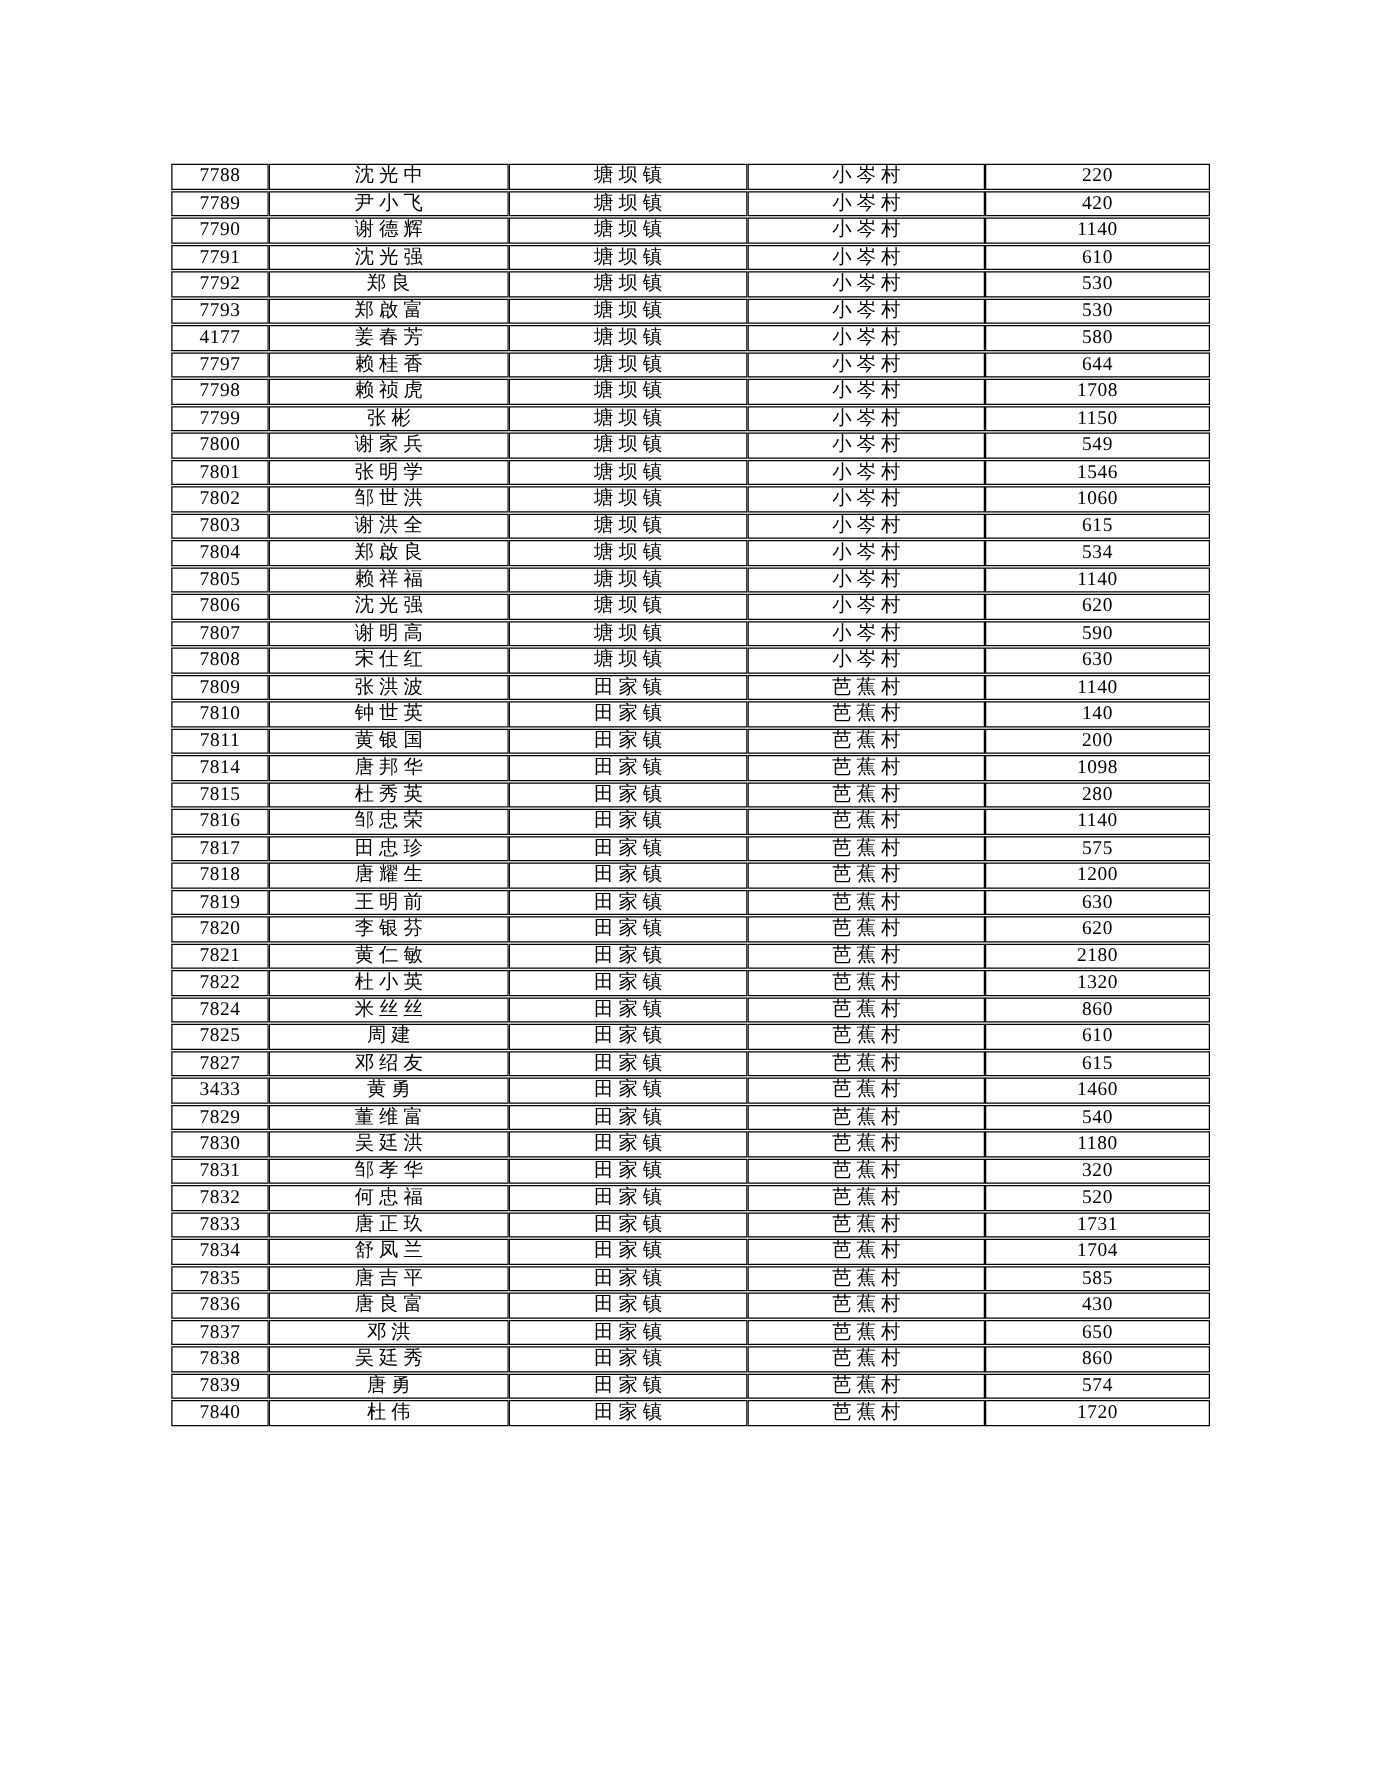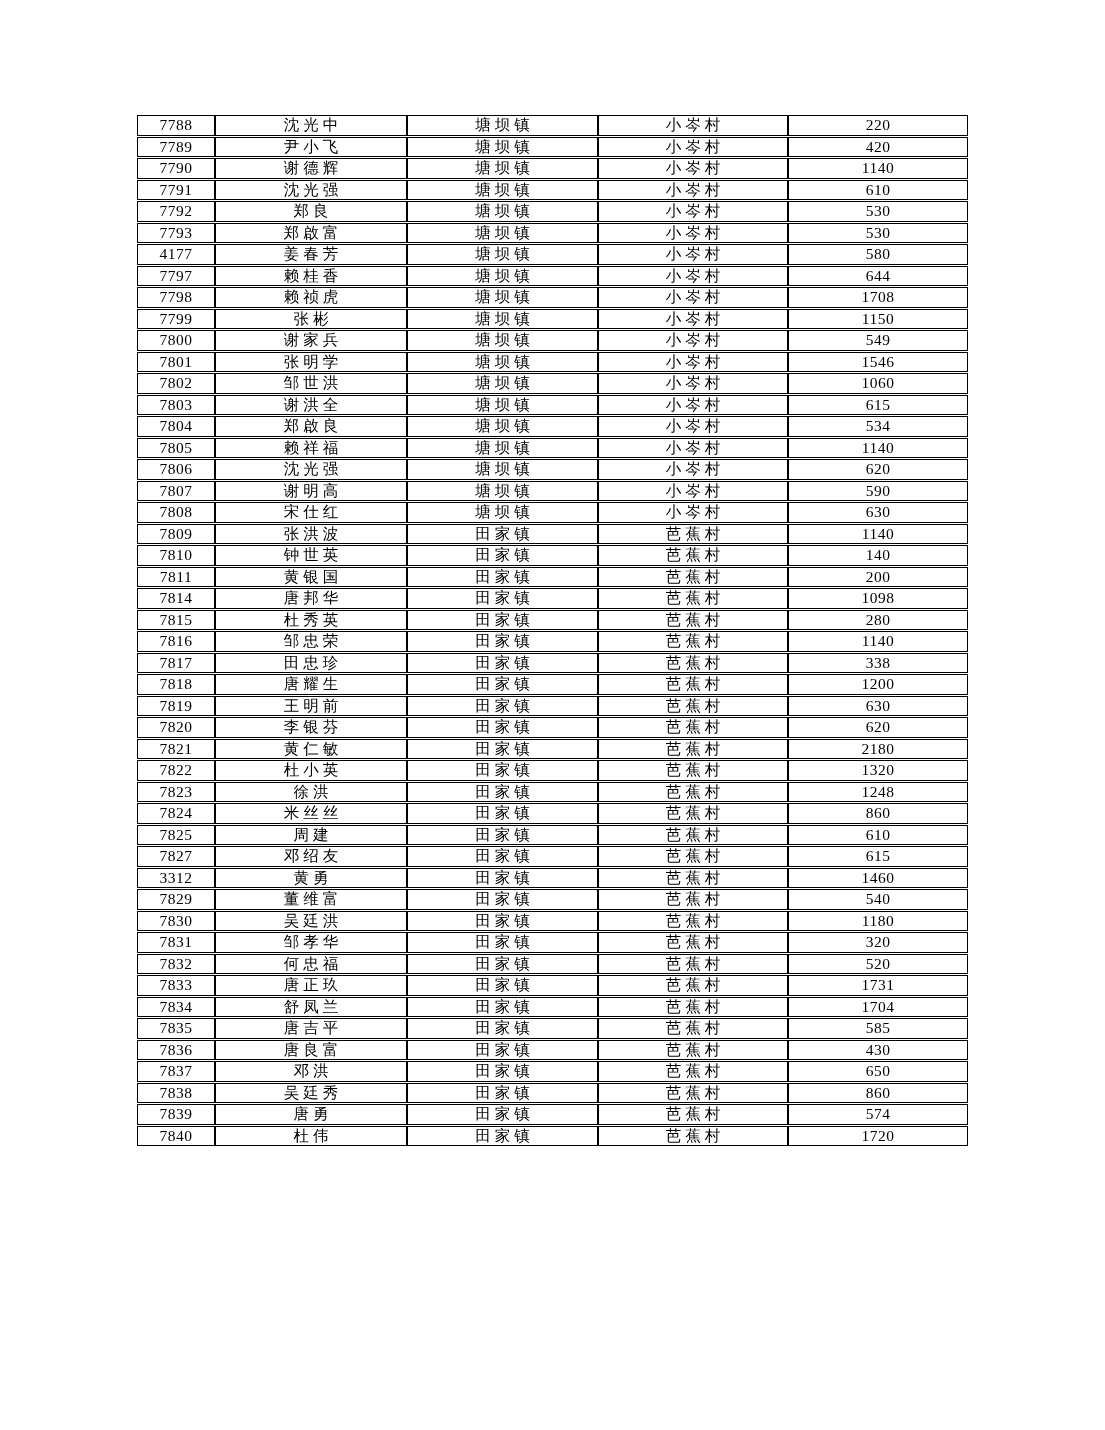--- a/index.html
+++ b/index.html
@@ -12,21 +12,21 @@
     width: 1105px;
     height: 1430px;
     background: #ffffff;
     font-family: "Liberation Serif", "DejaVu Serif", serif;
     color: #000000;
     overflow: hidden;
   }
   table.roster {
     position: absolute;
     left: 137px;
-    top: 114px;
+    top: 130px;
     width: 831px;
     table-layout: fixed;
     border-collapse: separate;
     border-spacing: 0 1px;
   }
   table.roster td {
     box-sizing: border-box;
     border: 1px solid #000000;
     height: 18.7px;
     line-height: 18.5px;
@@ -232,21 +232,21 @@
           <td class="col-name">邹忠荣</td>
           <td class="col-town">田家镇</td>
           <td class="col-village">芭蕉村</td>
           <td class="col-amount">1140</td>
         </tr>
         <tr>
           <td class="col-id">7817</td>
           <td class="col-name">田忠珍</td>
           <td class="col-town">田家镇</td>
           <td class="col-village">芭蕉村</td>
-          <td class="col-amount">338</td>
+          <td class="col-amount">575</td>
         </tr>
         <tr>
           <td class="col-id">7818</td>
           <td class="col-name">唐耀生</td>
           <td class="col-town">田家镇</td>
           <td class="col-village">芭蕉村</td>
           <td class="col-amount">1200</td>
         </tr>
         <tr>
           <td class="col-id">7819</td>
@@ -270,27 +270,20 @@
           <td class="col-amount">2180</td>
         </tr>
         <tr>
           <td class="col-id">7822</td>
           <td class="col-name">杜小英</td>
           <td class="col-town">田家镇</td>
           <td class="col-village">芭蕉村</td>
           <td class="col-amount">1320</td>
         </tr>
         <tr>
-          <td class="col-id">7823</td>
-          <td class="col-name">徐洪</td>
-          <td class="col-town">田家镇</td>
-          <td class="col-village">芭蕉村</td>
-          <td class="col-amount">1248</td>
-        </tr>
-        <tr>
           <td class="col-id">7824</td>
           <td class="col-name">米丝丝</td>
           <td class="col-town">田家镇</td>
           <td class="col-village">芭蕉村</td>
           <td class="col-amount">860</td>
         </tr>
         <tr>
           <td class="col-id">7825</td>
           <td class="col-name">周建</td>
           <td class="col-town">田家镇</td>
@@ -298,21 +291,21 @@
           <td class="col-amount">610</td>
         </tr>
         <tr>
           <td class="col-id">7827</td>
           <td class="col-name">邓绍友</td>
           <td class="col-town">田家镇</td>
           <td class="col-village">芭蕉村</td>
           <td class="col-amount">615</td>
         </tr>
         <tr>
-          <td class="col-id">3312</td>
+          <td class="col-id">3433</td>
           <td class="col-name">黄勇</td>
           <td class="col-town">田家镇</td>
           <td class="col-village">芭蕉村</td>
           <td class="col-amount">1460</td>
         </tr>
         <tr>
           <td class="col-id">7829</td>
           <td class="col-name">董维富</td>
           <td class="col-town">田家镇</td>
           <td class="col-village">芭蕉村</td>

